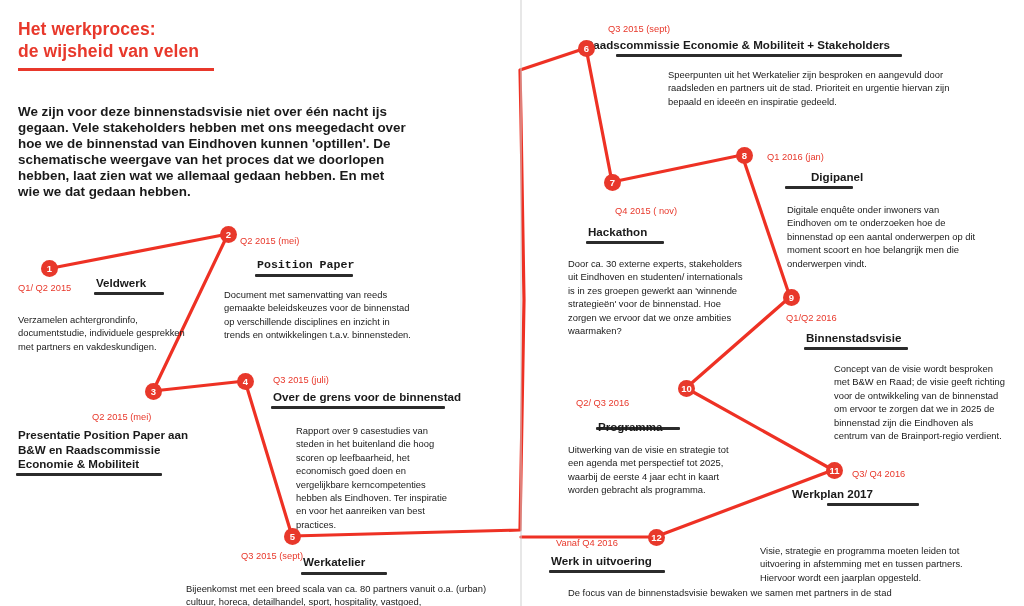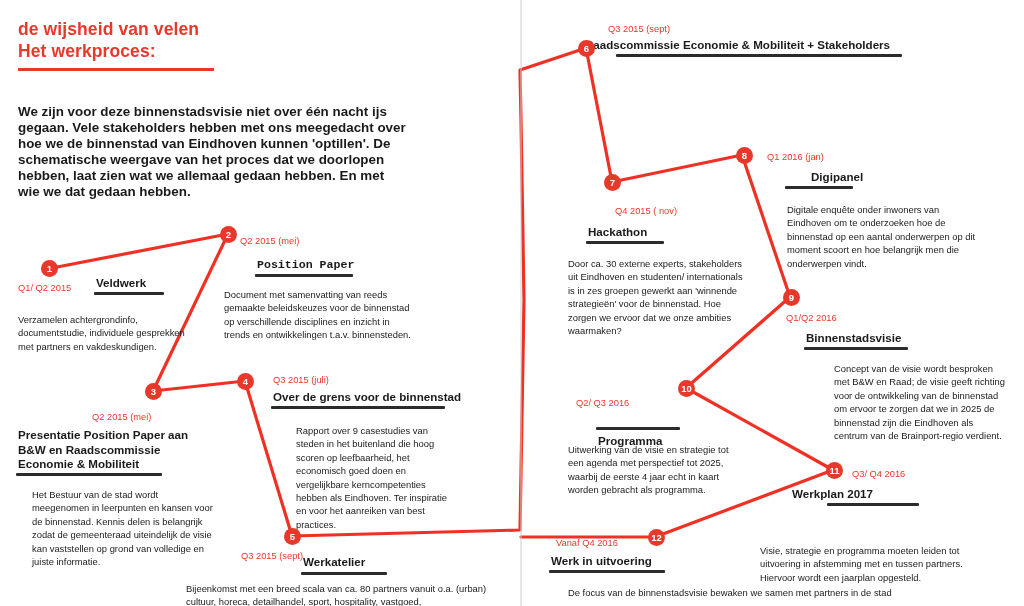--- a/index.html
+++ b/index.html
@@ -109,22 +109,22 @@
 
 <div id="canvas">
 
   <svg class="lines" viewBox="0 0 1024 606">
 
     <polyline points="52,268 228,234 153,391 245,381 292,536 520,530 524,300 521,120 520,70 586,48 612,182 742,155 790,297 686,388 833,470 655,537 521,537" fill="none" stroke="#ee3124" stroke-width="3.2" stroke-linejoin="round" stroke-linecap="round"></polyline>
     <line x1="521" y1="0" x2="521" y2="606" stroke="#cfcfcf" stroke-width="1"></line>
   </svg>
 
   <div class="title-block">
+    <div class="title-line">Het werkproces:</div>
     <div class="title-line">de wijsheid van velen</div>
-    <div class="title-line">Het werkproces:</div>
     <div class="title-rule"></div>
   </div>
 
   <div class="intro">We zijn voor deze binnenstadsvisie niet over één nacht ijs gegaan. Vele stakeholders hebben met ons meegedacht over hoe we de binnenstad van Eindhoven kunnen 'optillen'. De schematische weergave van het proces dat we doorlopen hebben, laat zien wat we allemaal gedaan hebben. En met wie we dat gedaan hebben.</div>
 
   <div class="node" style="left:41px; top:260px;">1</div>
   <div class="qlabel" style="left:18px; top:283px;">Q1/ Q2 2015</div>
   <div class="heading" style="left:96px; top:276px;">Veldwerk</div>
   <div class="underline" style="left:94px; top:292px; width:70px;"></div>
   <div class="body" style="left:18px; top:313px; width:176px;">Verzamelen achtergrondinfo, documentstudie, individuele gesprekken met partners en vakdeskundigen.</div>
@@ -132,38 +132,38 @@
   <div class="node" style="left:220px; top:226px;">2</div>
   <div class="qlabel" style="left:240px; top:236px;">Q2 2015 (mei)</div>
   <div class="heading" style="left:257px; top:258px;font-family:Liberation Mono, monospace;">Position Paper</div>
   <div class="underline" style="left:255px; top:274px; width:98px;"></div>
   <div class="body" style="left:224px; top:288px; width:192px;">Document met samenvatting van reeds gemaakte beleidskeuzes voor de binnenstad op verschillende disciplines en inzicht in trends en ontwikkelingen t.a.v. binnensteden.</div>
 
   <div class="node" style="left:145px; top:383px;">3</div>
   <div class="qlabel" style="left:92px; top:412px;">Q2 2015 (mei)</div>
   <div class="heading multi" style="left:18px; top:428px; width:180px;">Presentatie Position Paper aan B&amp;W en Raadscommissie Economie &amp; Mobiliteit</div>
   <div class="underline" style="left:16px; top:473px; width:146px;"></div>
-  <div class="body" style="left:32px; top:488px; width:186px;">Het Bestuur van de stad wordt meegenomen in leerpunten en kansen voor de binnenstad. Kennis delen is belangrijk zodat de gemeenteraad uiteindelijk de visie kan vaststellen op grond van volledige en juiste informatie.</div>
 
   <div class="node" style="left:237px; top:373px;">4</div>
   <div class="qlabel" style="left:273px; top:375px;">Q3 2015 (juli)</div>
   <div class="heading" style="left:273px; top:390px;">Over de grens voor de binnenstad</div>
   <div class="underline" style="left:271px; top:406px; width:174px;"></div>
   <div class="body" style="left:296px; top:424px; width:158px;">Rapport over 9 casestudies van steden in het buitenland die hoog scoren op leefbaarheid, het economisch goed doen en vergelijkbare kerncompetenties hebben als Eindhoven. Ter inspiratie en voor het aanreiken van best practices.</div>
 
   <div class="node" style="left:284px; top:528px;">5</div>
   <div class="qlabel" style="left:241px; top:551px;">Q3 2015 (sept)</div>
   <div class="heading" style="left:303px; top:555px;">Werkatelier</div>
   <div class="underline" style="left:301px; top:572px; width:86px;"></div>
   <div class="body" style="left:186px; top:582px; width:310px;">Bijeenkomst met een breed scala van ca. 80 partners vanuit o.a. (urban) cultuur, horeca, detailhandel, sport, hospitality, vastgoed,</div>
 
   <div class="node" style="left:578px; top:40px;">6</div>
   <div class="qlabel" style="left:608px; top:24px;">Q3 2015 (sept)</div>
   <div class="heading" style="left:585px; top:38px;">Raadscommissie Economie &amp; Mobiliteit + Stakeholders</div>
   <div class="underline" style="left:616px; top:54px; width:286px;"></div>
+  <div class="body" style="left:668px; top:68px; width:282px;">Speerpunten uit het Werkatelier zijn besproken en aangevuld door raadsleden en partners uit de stad. Prioriteit en urgentie hiervan zijn bepaald en ideeën en inspiratie gedeeld.</div>
 
   <div class="node" style="left:604px; top:174px;">7</div>
   <div class="qlabel" style="left:571px; top:206px;margin-left:44px;">Q4 2015 ( nov)</div>
   <div class="heading" style="left:588px; top:225px;">Hackathon</div>
   <div class="underline" style="left:586px; top:241px; width:78px;"></div>
   <div class="body" style="left:568px; top:257px; width:178px;">Door ca. 30 externe experts, stakeholders uit Eindhoven en studenten/ internationals is in zes groepen gewerkt aan 'winnende strategieën' voor de binnenstad. Hoe zorgen we ervoor dat we onze ambities waarmaken?</div>
 
   <div class="node" style="left:736px; top:147px;">8</div>
   <div class="qlabel" style="left:767px; top:152px;">Q1 2016 (jan)</div>
   <div class="heading" style="left:787px; top:170px;padding-left:24px;">Digipanel</div>
@@ -171,21 +171,21 @@
   <div class="body" style="left:787px; top:203px; width:198px;">Digitale enquête onder inwoners van Eindhoven om te onderzoeken hoe de binnenstad op een aantal onderwerpen op dit moment scoort en hoe belangrijk men die onderwerpen vindt.</div>
 
   <div class="node" style="left:783px; top:289px;">9</div>
   <div class="qlabel" style="left:786px; top:313px;">Q1/Q2 2016</div>
   <div class="heading" style="left:806px; top:331px;">Binnenstadsvisie</div>
   <div class="underline" style="left:804px; top:347px; width:104px;"></div>
   <div class="body" style="left:834px; top:362px; width:174px;">Concept van de visie wordt besproken met B&amp;W en Raad; de visie geeft richting voor de ontwikkeling van de binnenstad om ervoor te zorgen dat we in 2025 de binnenstad zijn die Eindhoven als centrum van de Brainport-regio verdient.</div>
 
   <div class="node" style="left:678px; top:380px;">10</div>
   <div class="qlabel" style="left:576px; top:398px;">Q2/ Q3 2016</div>
-  <div class="heading" style="left:598px; top:434px;">Programma</div>
+  <div class="heading" style="left:598px; top:420px;">Programma</div>
   <div class="underline" style="left:596px; top:427px; width:84px;"></div>
   <div class="body" style="left:568px; top:443px; width:178px;">Uitwerking van de visie en strategie tot een agenda met perspectief tot 2025, waarbij de eerste 4 jaar echt in kaart worden gebracht als programma.</div>
 
   <div class="node" style="left:826px; top:462px;">11</div>
   <div class="qlabel" style="left:852px; top:469px;">Q3/ Q4 2016</div>
   <div class="heading" style="left:792px; top:487px;text-align:center;">Werkplan 2017</div>
   <div class="underline" style="left:827px; top:503px; width:92px;"></div>
   <div class="body" style="left:760px; top:544px; width:212px;">Visie, strategie en programma moeten leiden tot uitvoering in afstemming met en tussen partners. Hiervoor wordt een jaarplan opgesteld.</div>
 
   <div class="node" style="left:648px; top:529px;">12</div>

